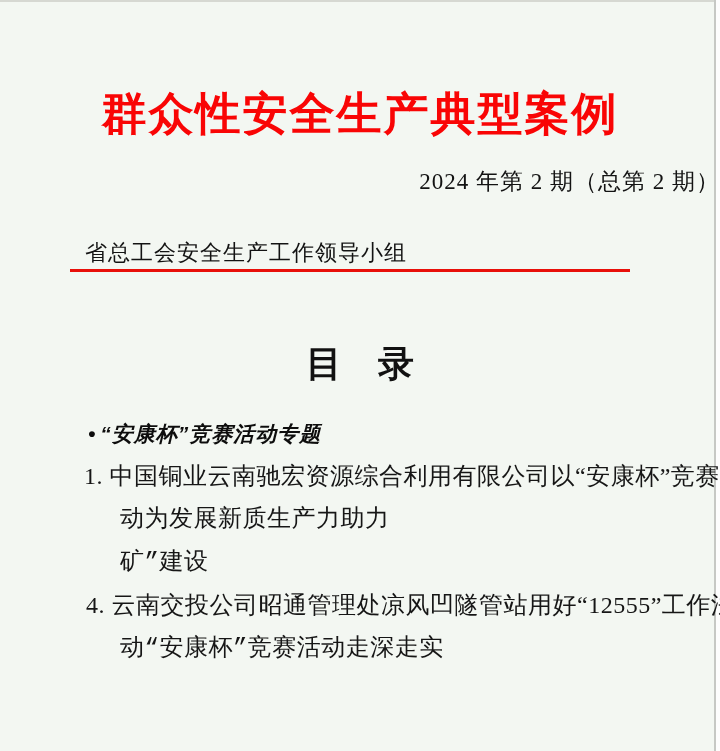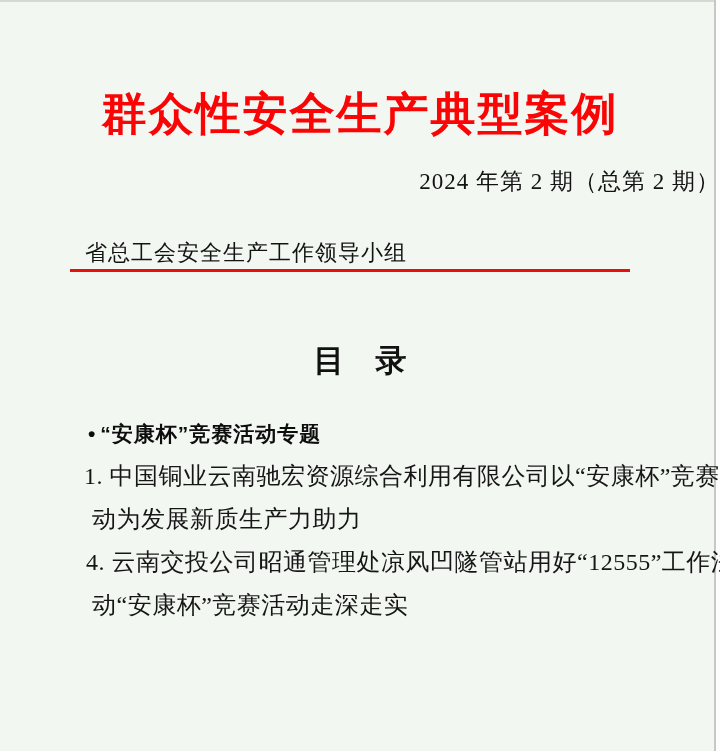--- a/index.html
+++ b/index.html
@@ -85,21 +85,21 @@
     height: 3px;
     background: #e8100a;
   }
   .toc-heading {
     position: absolute;
     top: 340px;
     left: 0;
     width: 100%;
     margin: 0;
     text-align: center;
-    font-size: 31px;
+    font-size: 36px;
     font-weight: bold;
     color: #111111;
   }
   .toc {
     position: absolute;
     top: 412px;
     left: 0;
     width: 720px;
     font-size: 24px;
     line-height: 43px;
@@ -115,23 +115,23 @@
     font-weight: bold;
     font-size: 21px;
     letter-spacing: 1px;
     color: #0d0d0d;
   }
   .toc-section .bullet {
     margin-right: 4px;
   }
   .ind-a { margin-left: 84px; }   
   .ind-b { margin-left: 96px; }   
-  .ind-c { margin-left: 92px; }  
+  .ind-c { margin-left: 120px; font-family: Liberation Mono, monospace; }  
   .ind-d { margin-left: 86px; }   
-  .ind-s { margin-left: 88px; }   
+  .ind-s { margin-left: 88px; font-style: italic; }   
 </style>
 </head>
 <body>
 
 <div class="page">
   <div class="top-border"></div>
   <div class="right-white-strip"></div>
   <div class="right-gray-line"></div>
 
   <h1 class="doc-title">群众性安全生产典型案例</h1>
@@ -145,16 +145,17 @@
   <div class="red-rule"></div>
 
   <h2 class="toc-heading">目　录</h2>
 
   <div class="toc">
     <div class="toc-line toc-section ind-s">
       <span class="bullet">•</span><span>“安康杯”竞赛活动专题</span>
     </div>
     <div class="toc-line ind-a">1. 中国铜业云南驰宏资源综合利用有限公司以“安康杯”竞赛活</div>
     <div class="toc-line ind-c">动为发展新质生产力助力</div>
+    <div class="toc-line ind-c">矿”建设</div>
     <div class="toc-line ind-d">4. 云南交投公司昭通管理处凉风凹隧管站用好“12555”工作法推</div>
     <div class="toc-line ind-c">动“安康杯”竞赛活动走深走实</div>
   </div>
 </div>
 
 </body></html>

